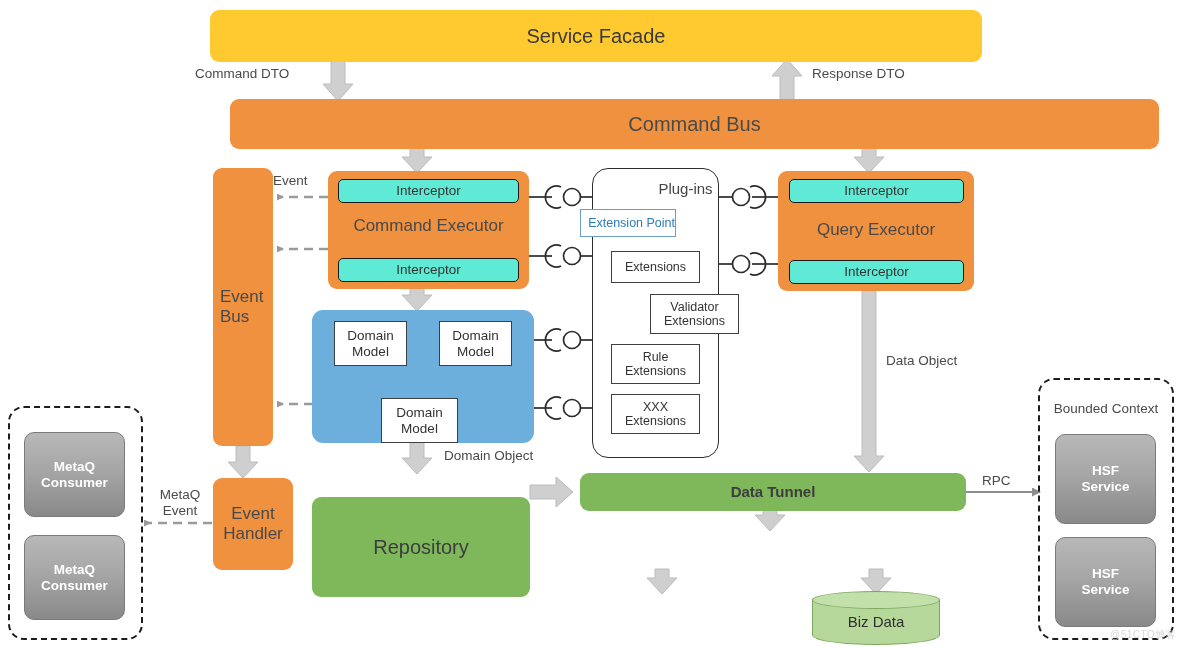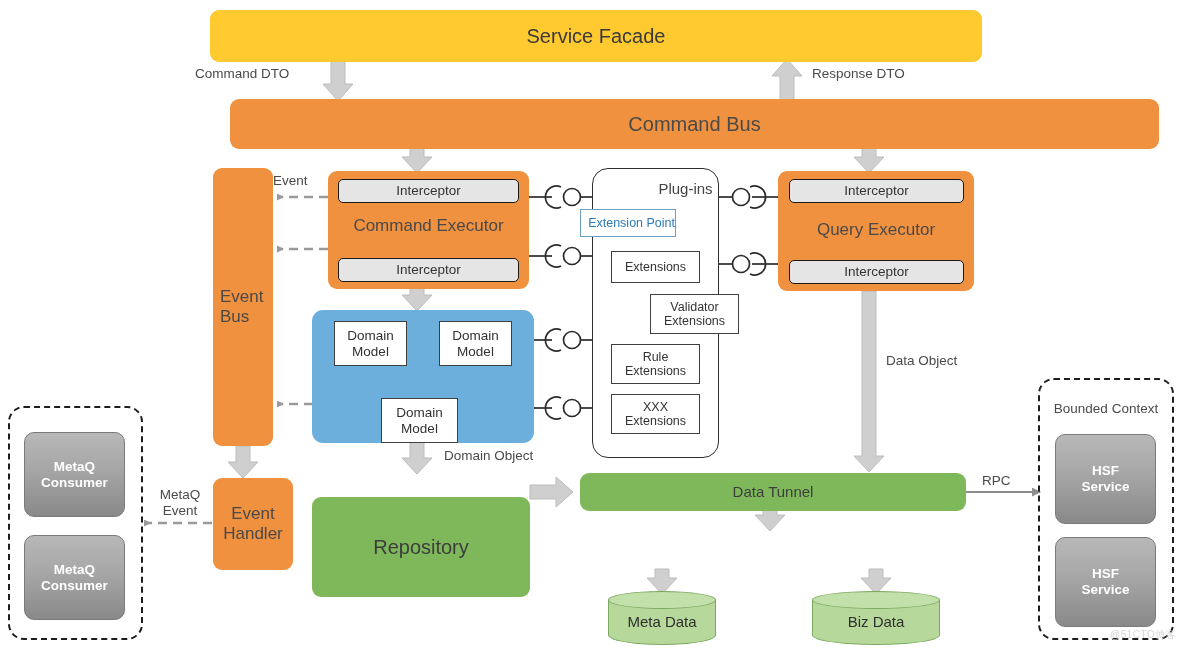--- a/index.html
+++ b/index.html
@@ -49,21 +49,21 @@
     color: #3d3d3d;
   }
   .gray-box {
     background: linear-gradient(to bottom, #b8b8b8 0%, #a6a6a6 45%, #898989 100%);
     border: 1px solid #7a7a7a;
     border-radius: 10px;
     color: #ffffff;
     font-weight: bold;
   }
   .white-box {
-    background: #e5e5e5;
+    background: #5eead4;
     border: 1.6px solid #1a1a1a;
     border-radius: 5px;
     color: #333333;
   }
   .plain-box {
     background: #ffffff;
     border: 1.6px solid #3f3f3f;
     color: #333333;
   }
   .ext-point {
@@ -356,30 +356,25 @@
 
   <div class="node orange fs-lg stack" style="left:213px; top:478px; width:80px; height:92px;">
     <span>Event</span>
     <span>Handler</span>
   </div>
 
   <div class="node green fs-xl" style="left:312px; top:474px; width:218px; height:100px;margin-top:23px;">
     <span>Repository</span>
   </div>
 
-  <div class="node green fs-md" style="left:580px; top:473px; width:386px; height:38px;">
+  <div class="node green fs-md" style="left:580px; top:473px; width:386px; height:38px;font-weight:bold;">
     <span>Data Tunnel</span>
   </div>
   <div class="label fs-sm" style="left:982px; top:473px;">RPC</div>
 
-  <div class="cylinder" style="left:608px; top:591px; width:108px; height:54px;">
-    <div class="cyl-body" style="top:9px; height:45px;"></div>
-    <div class="cyl-top" style="height:18px;"></div>
-    <div class="cyl-label fs-md" style="top:22px;">Meta Data</div>
-  </div>
   <div class="cylinder" style="left:812px; top:591px; width:128px; height:54px;">
     <div class="cyl-body" style="top:9px; height:45px;"></div>
     <div class="cyl-top" style="height:18px;"></div>
     <div class="cyl-label fs-md" style="top:22px;">Biz Data</div>
   </div>
 
   <div class="dashed-region" style="position:absolute; left:1038px; top:378px; width:136px; height:262px;"></div>
   <div class="node fs-sm" style="left:1038px; top:400px; width:136px; height:18px; color:#4a4a4a;">
     <span>Bounded Context</span>
   </div>

